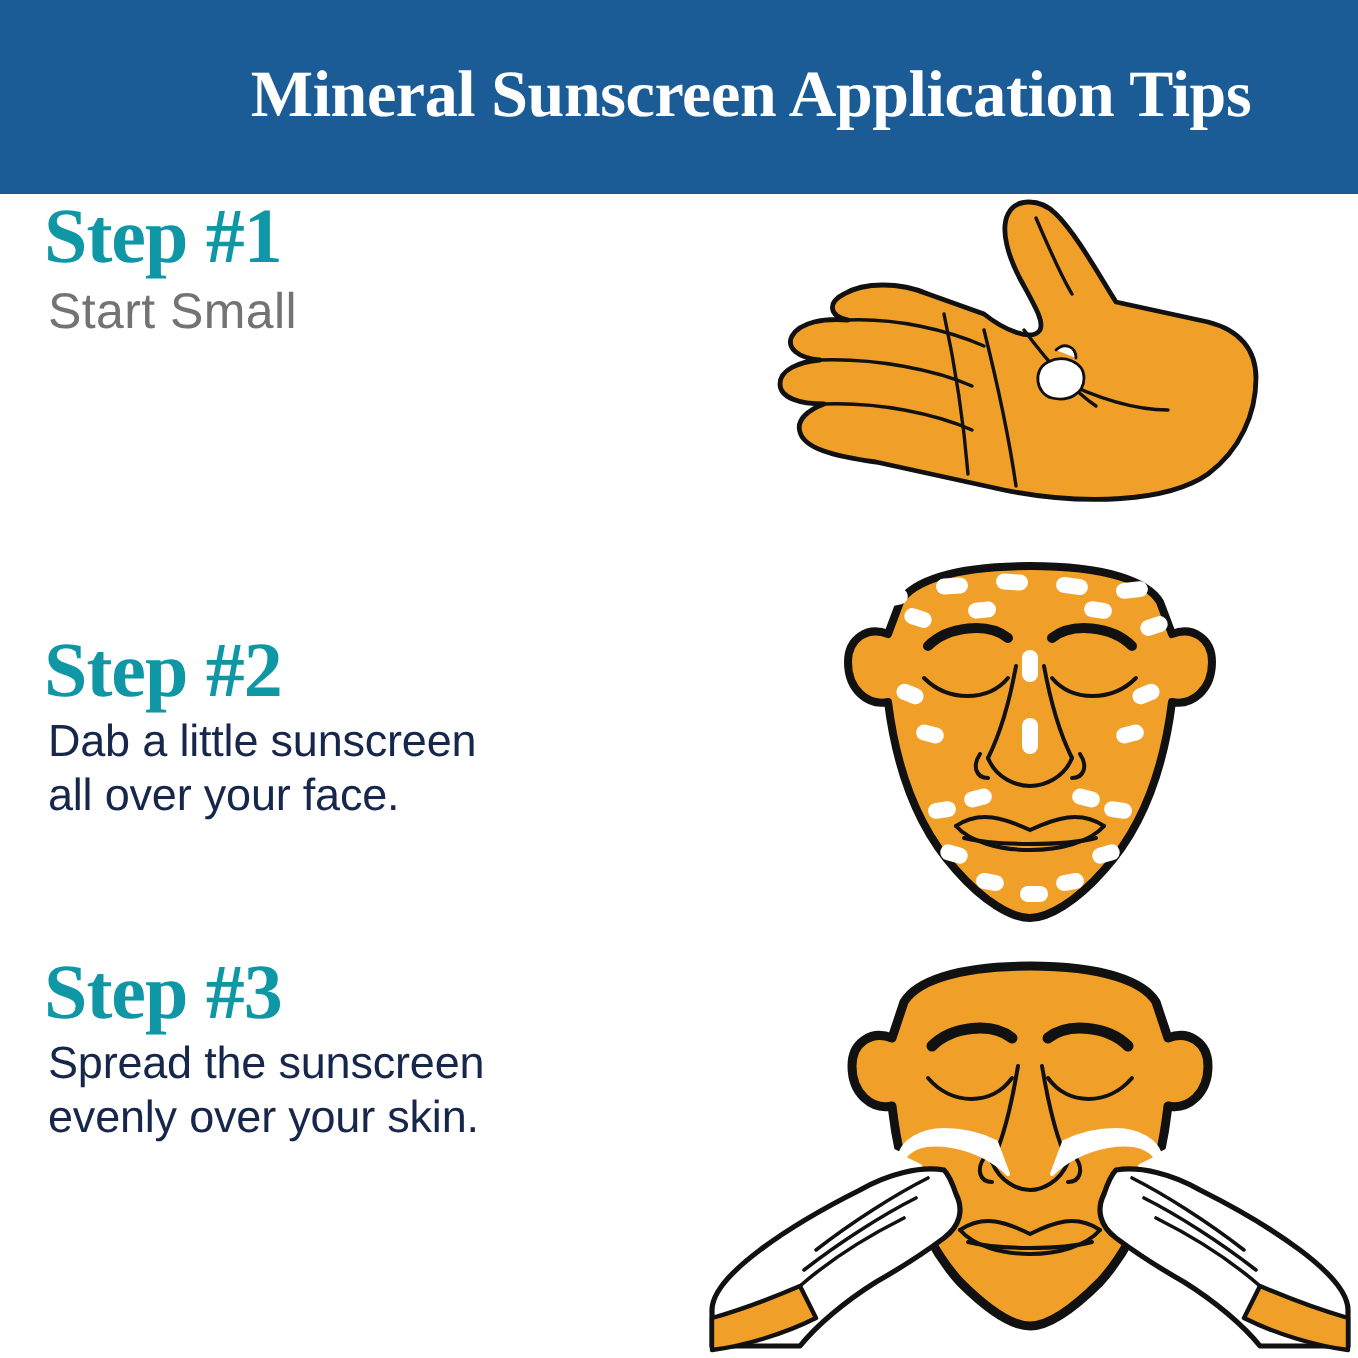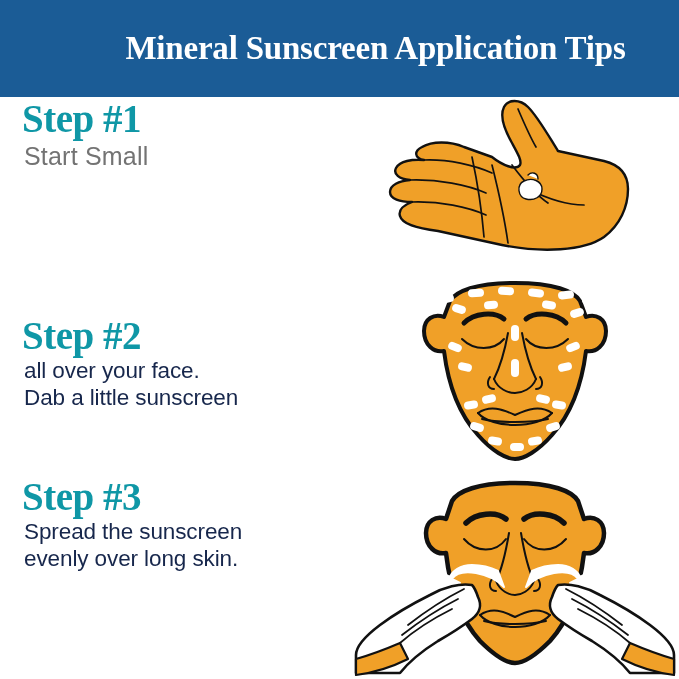--- a/index.html
+++ b/index.html
@@ -121,30 +121,30 @@
   <div class="steps-col">
 
     <div class="step-block s1">
       <div class="step-heading">Step #1</div>
       <div class="step-subtitle">Start Small</div>
     </div>
 
     <div class="step-block s2">
       <div class="step-heading">Step #2</div>
       <div class="step-body">
+        <span class="ln">Dab a little sunscreen</span>
         <span class="ln">all over your face.</span>
-        <span class="ln">Dab a little sunscreen</span>
       </div>
     </div>
 
     <div class="step-block s3">
       <div class="step-heading">Step #3</div>
       <div class="step-body">
         <span class="ln">Spread the sunscreen</span>
-        <span class="ln">evenly over long skin.</span>
+        <span class="ln">evenly over your skin.</span>
       </div>
     </div>
 
   </div>
 
   <div class="art-col">
 
     <div class="art art-hand">
       <svg viewBox="0 0 327 190" xmlns="http://www.w3.org/2000/svg">
         <g fill="#F0A028" stroke="#111111" stroke-width="2.4" stroke-linejoin="round" stroke-linecap="round">

